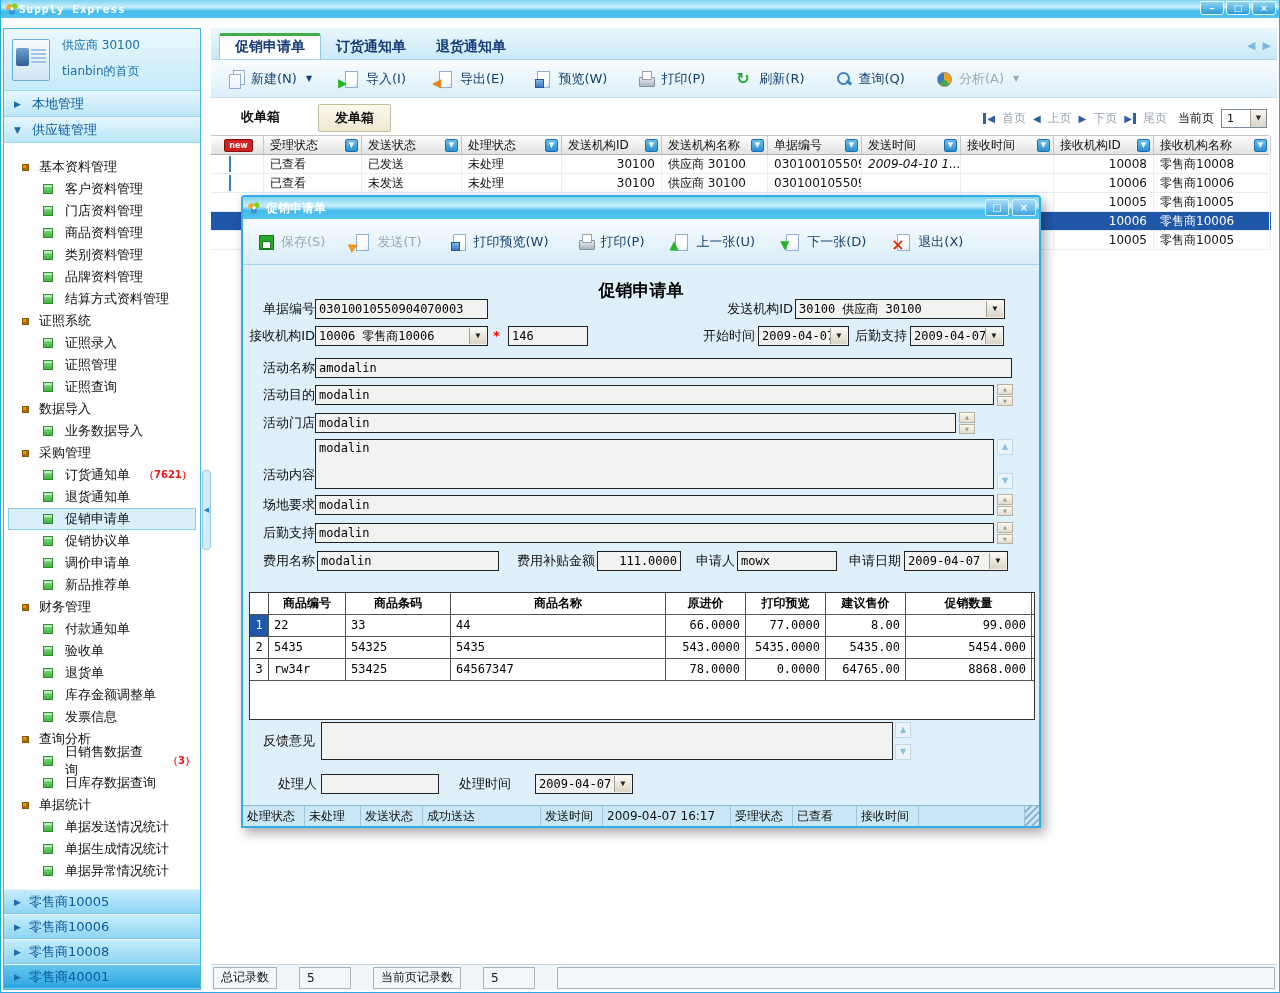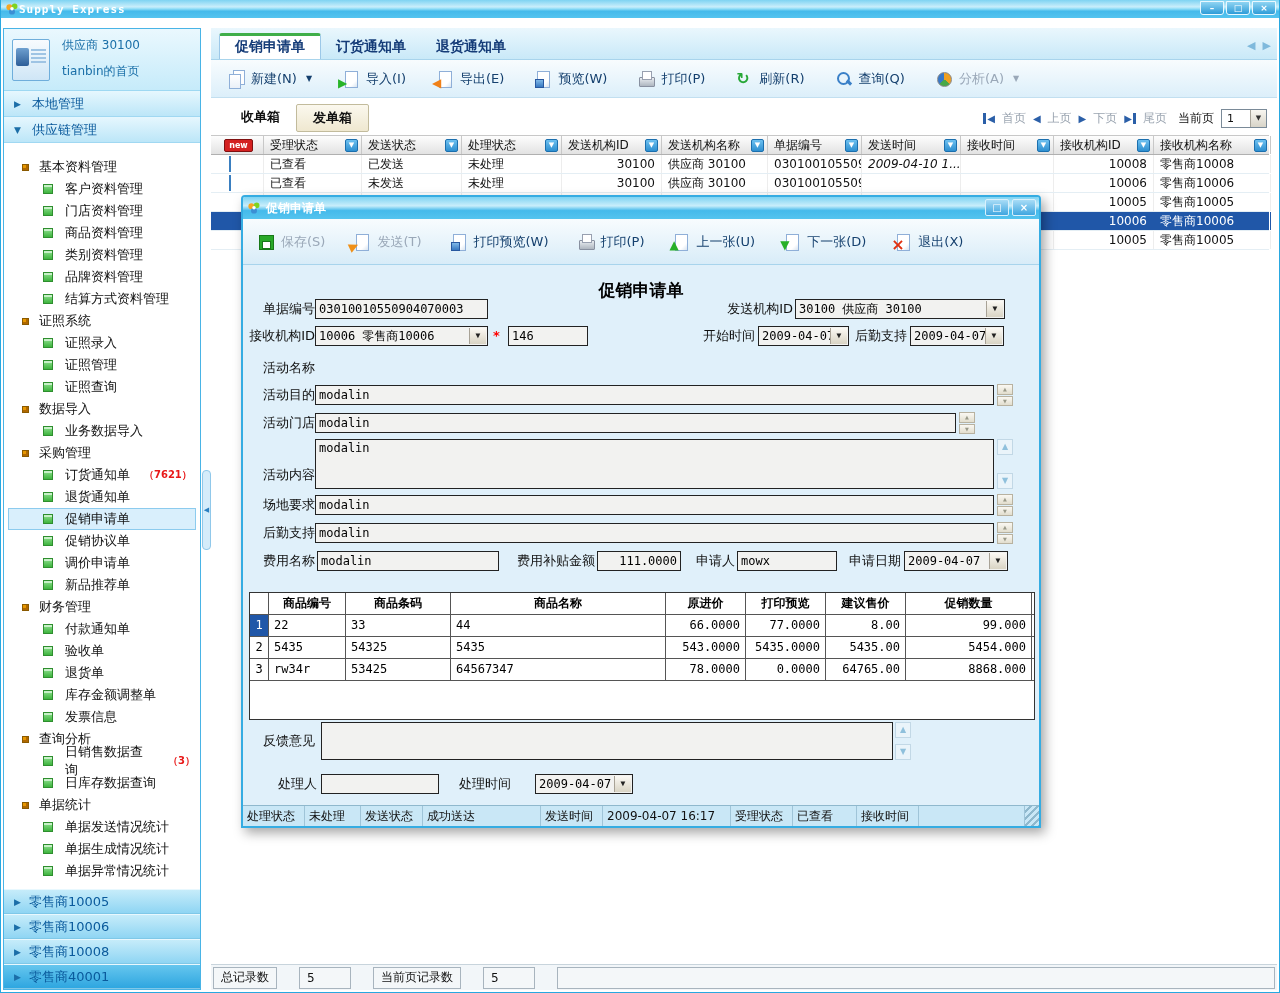--- a/index.html
+++ b/index.html
@@ -399,21 +399,21 @@
           <span>查询(Q)</span>
         </span>
         <span class="tbtn disabled">
           <span class="tbi ic-analyze"></span>
           <span>分析(A)</span>
           <span class="dd">▼</span>
         </span>
       </div>
 
     <div class="boxrow">
-      <span id="boxtabs" style="display: flex; ">
+      <span id="boxtabs" style="display: flex; gap: 22px;">
           <span class="boxtab">收单箱</span>
           <span class="boxtab active">发单箱</span>
         </span>
       <span class="pager">
         <span class="pgico first">◀</span>
         <span>首页</span>
         <span class="pgico">◀</span>
         <span>上页</span>
         <span class="pgico">▶</span>
         <span>下页</span>
@@ -604,20 +604,21 @@
     <span class="flabel" style="left:4px;top:129px;width:68px">接收机构ID</span>
     <span class="combo" style="left:72px;top:129px;width:173px"><i>10006 零售商10006</i><i class="cbtn">▼</i></span>
     <span class="req" style="left:250px;top:129px">*</span>
     <span class="tbox" style="left:265px;top:129px;width:80px">146</span>
     <span class="flabel" style="left:458px;top:129px;width:54px">开始时间</span>
     <span class="combo" style="left:515px;top:129px;width:91px"><i>2009-04-07</i><i class="cbtn">▼</i></span>
     <span class="flabel" style="left:610px;top:129px;width:54px">后勤支持</span>
     <span class="combo" style="left:667px;top:129px;width:94px"><i>2009-04-07</i><i class="cbtn">▼</i></span>
 
     <span class="flabel" style="left:14px;top:161px;width:58px">活动名称</span>
+    <span class="tbox" style="left:72px;top:161px;width:697px">amodalin</span>
 
     <span class="flabel" style="left:14px;top:188px;width:58px">活动目的</span>
     <span class="tbox" style="left:72px;top:188px;width:679px">modalin</span>
     <span class="spin" style="left:754px;top:187px">
         <b>▲</b>
         <b>▼</b>
       </span>
 
     <span class="flabel" style="left:14px;top:216px;width:58px">活动门店</span>
     <span class="tbox" style="left:72px;top:216px;width:641px">modalin</span>

